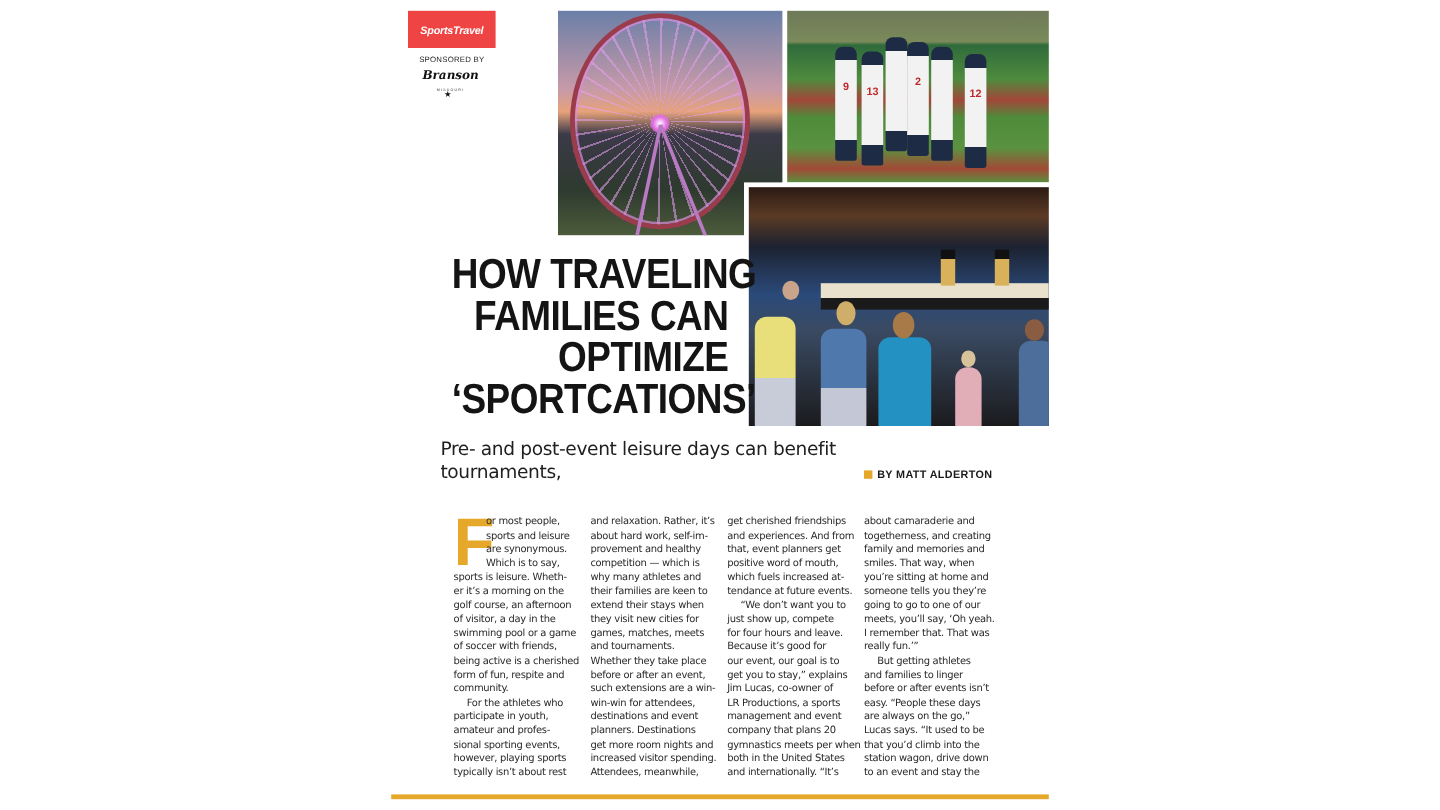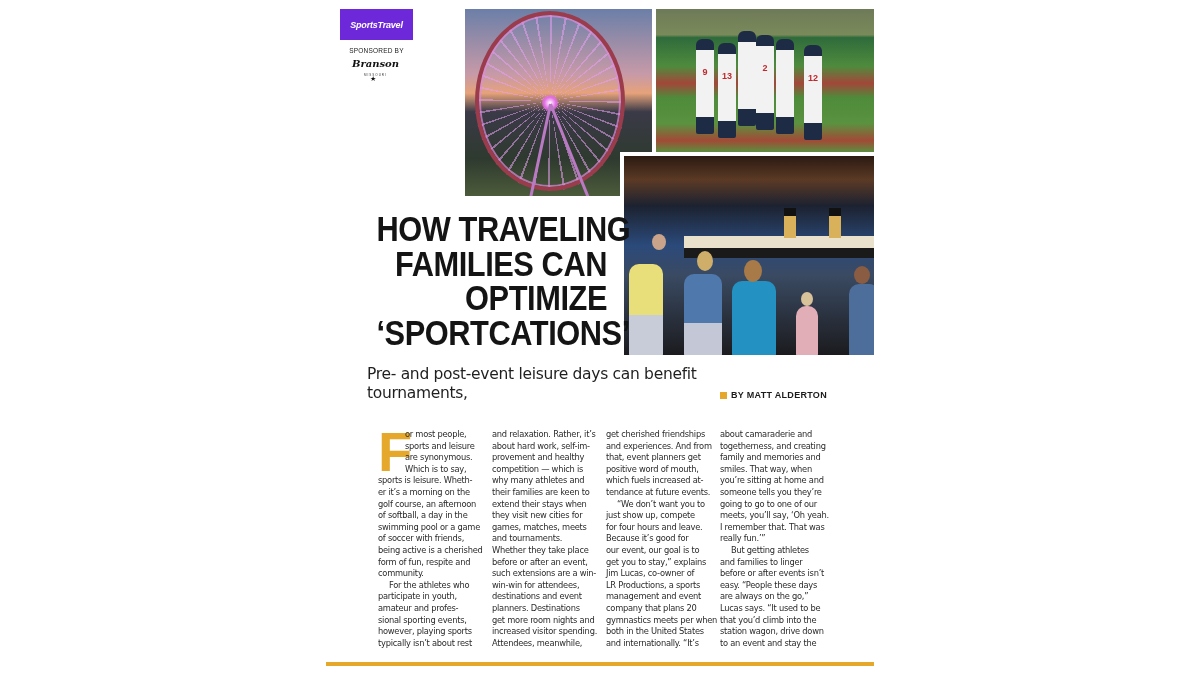--- a/index.html
+++ b/index.html
@@ -1,21 +1,21 @@
 <!DOCTYPE html>
 <html><head>
 <meta charset="utf-8">
 <style>
   * { margin: 0; padding: 0; box-sizing: border-box; }
   html, body { width: 1200px; height: 675px; background: #ffffff; overflow: hidden; }
   body { position: relative; font-family: "Liberation Sans", sans-serif; color: #1c1c1c; }
 
   .brand-box {
     position: absolute; left: 340px; top: 9px; width: 73px; height: 31px;
-    background: #6d28d9; display: flex; align-items: center; justify-content: center;
+    background: #ef4444; display: flex; align-items: center; justify-content: center;
   }
   .brand-box span { color: #fff; font-weight: bold; font-style: italic; font-size: 9px; letter-spacing: -0.2px; }
   .sponsored { position: absolute; left: 340px; top: 47px; width: 73px; text-align: center;
     font-size: 6.5px; color: #222; letter-spacing: 0.2px; }
   .sponsor-logo { position: absolute; left: 350px; top: 58px; width: 50px; height: 26px; }
   .sponsor-logo .script { position: absolute; left: 2px; top: 0; font-family: "DejaVu Serif", serif;
     font-style: italic; font-weight: bold; font-size: 10px; color: #111; }
   .sponsor-logo .sub { position: absolute; left: 14px; top: 15px; font-size: 3px; letter-spacing: 1px; color: #333; }
   .sponsor-logo .star { position: absolute; left: 20px; top: 17px; font-size: 7px; color: #111; }
 
@@ -148,21 +148,21 @@
 <div class="col col1">
   <div class="col1-top">
     <p>or most people,</p>
     <p>sports and leisure</p>
     <p>are synonymous.</p>
     <p>Which is to say,</p>
   </div>
   <p>sports is leisure. Wheth-</p>
   <p>er it’s a morning on the</p>
   <p>golf course, an afternoon</p>
-  <p>of softball, a day in the</p>
+  <p>of visitor, a day in the</p>
   <p>swimming pool or a game</p>
   <p>of soccer with friends,</p>
   <p>being active is a cherished</p>
   <p>form of fun, respite and</p>
   <p>community.</p>
   <p class="indent">For the athletes who</p>
   <p>participate in youth,</p>
   <p>amateur and profes-</p>
   <p>sional sporting events,</p>
   <p>however, playing sports</p>

